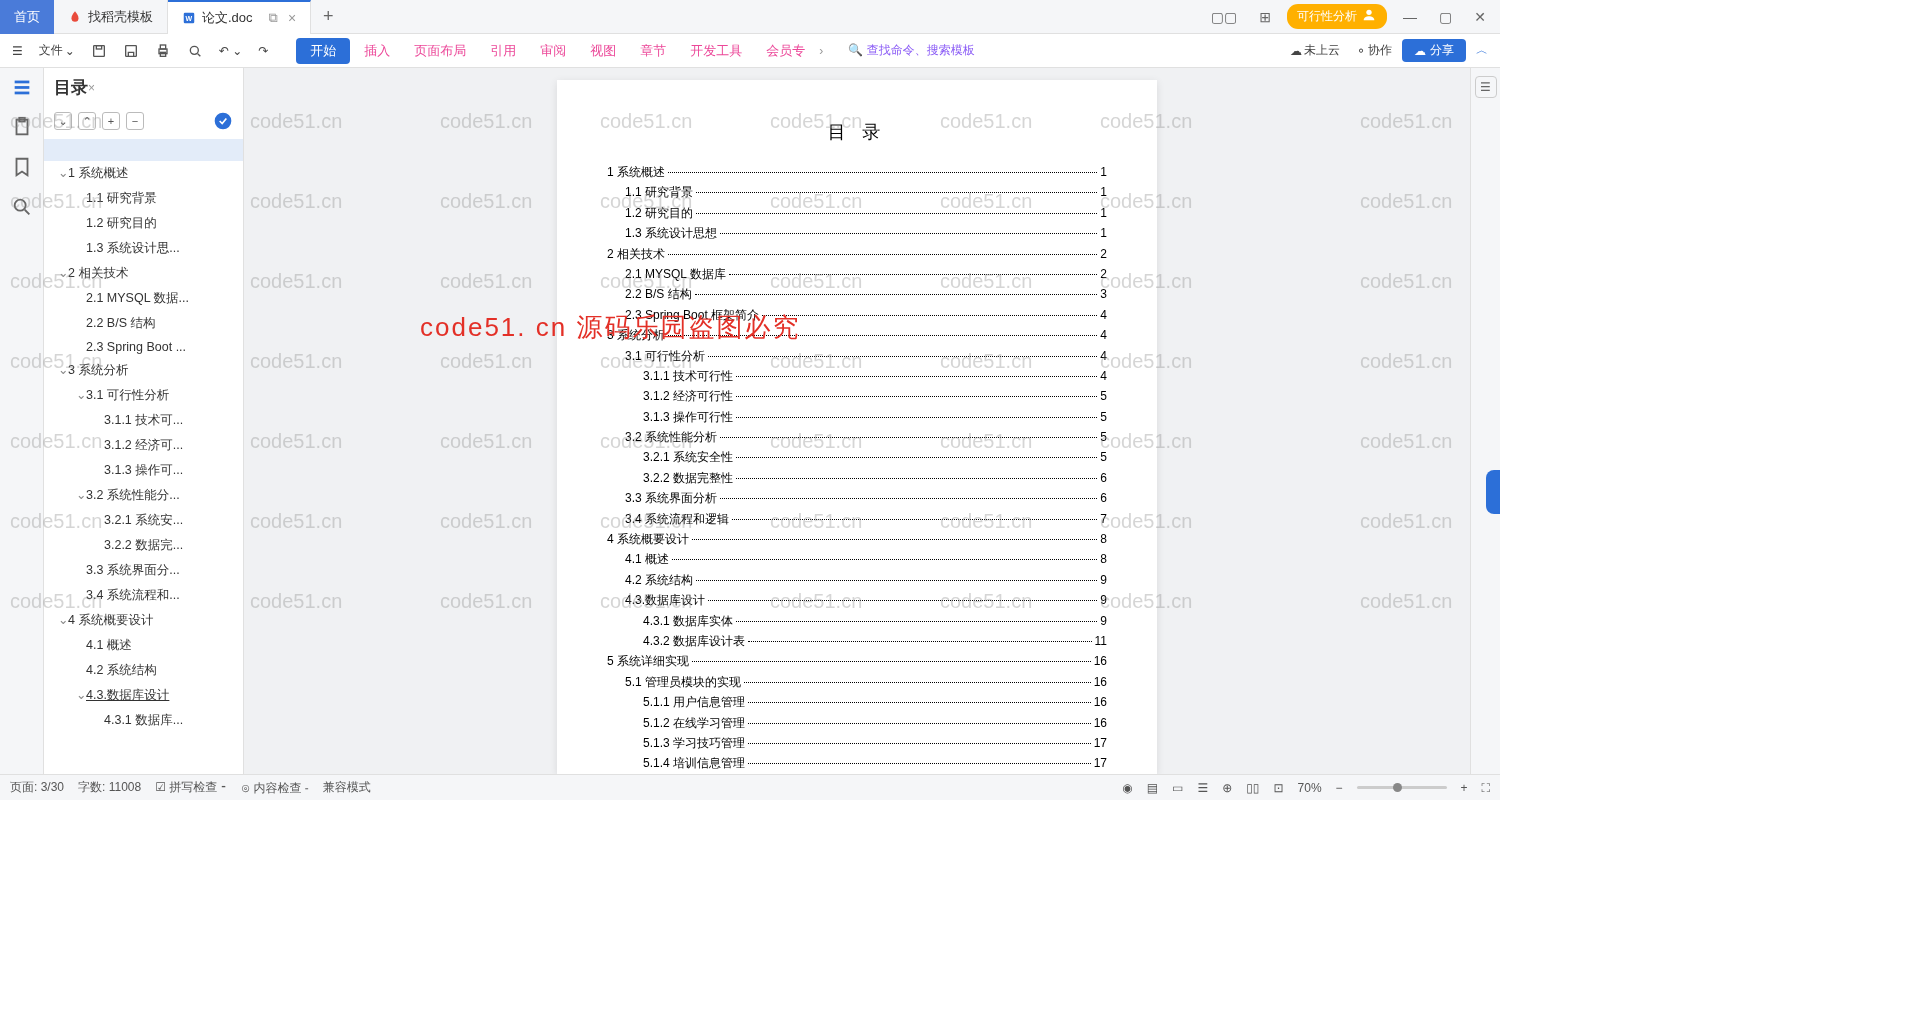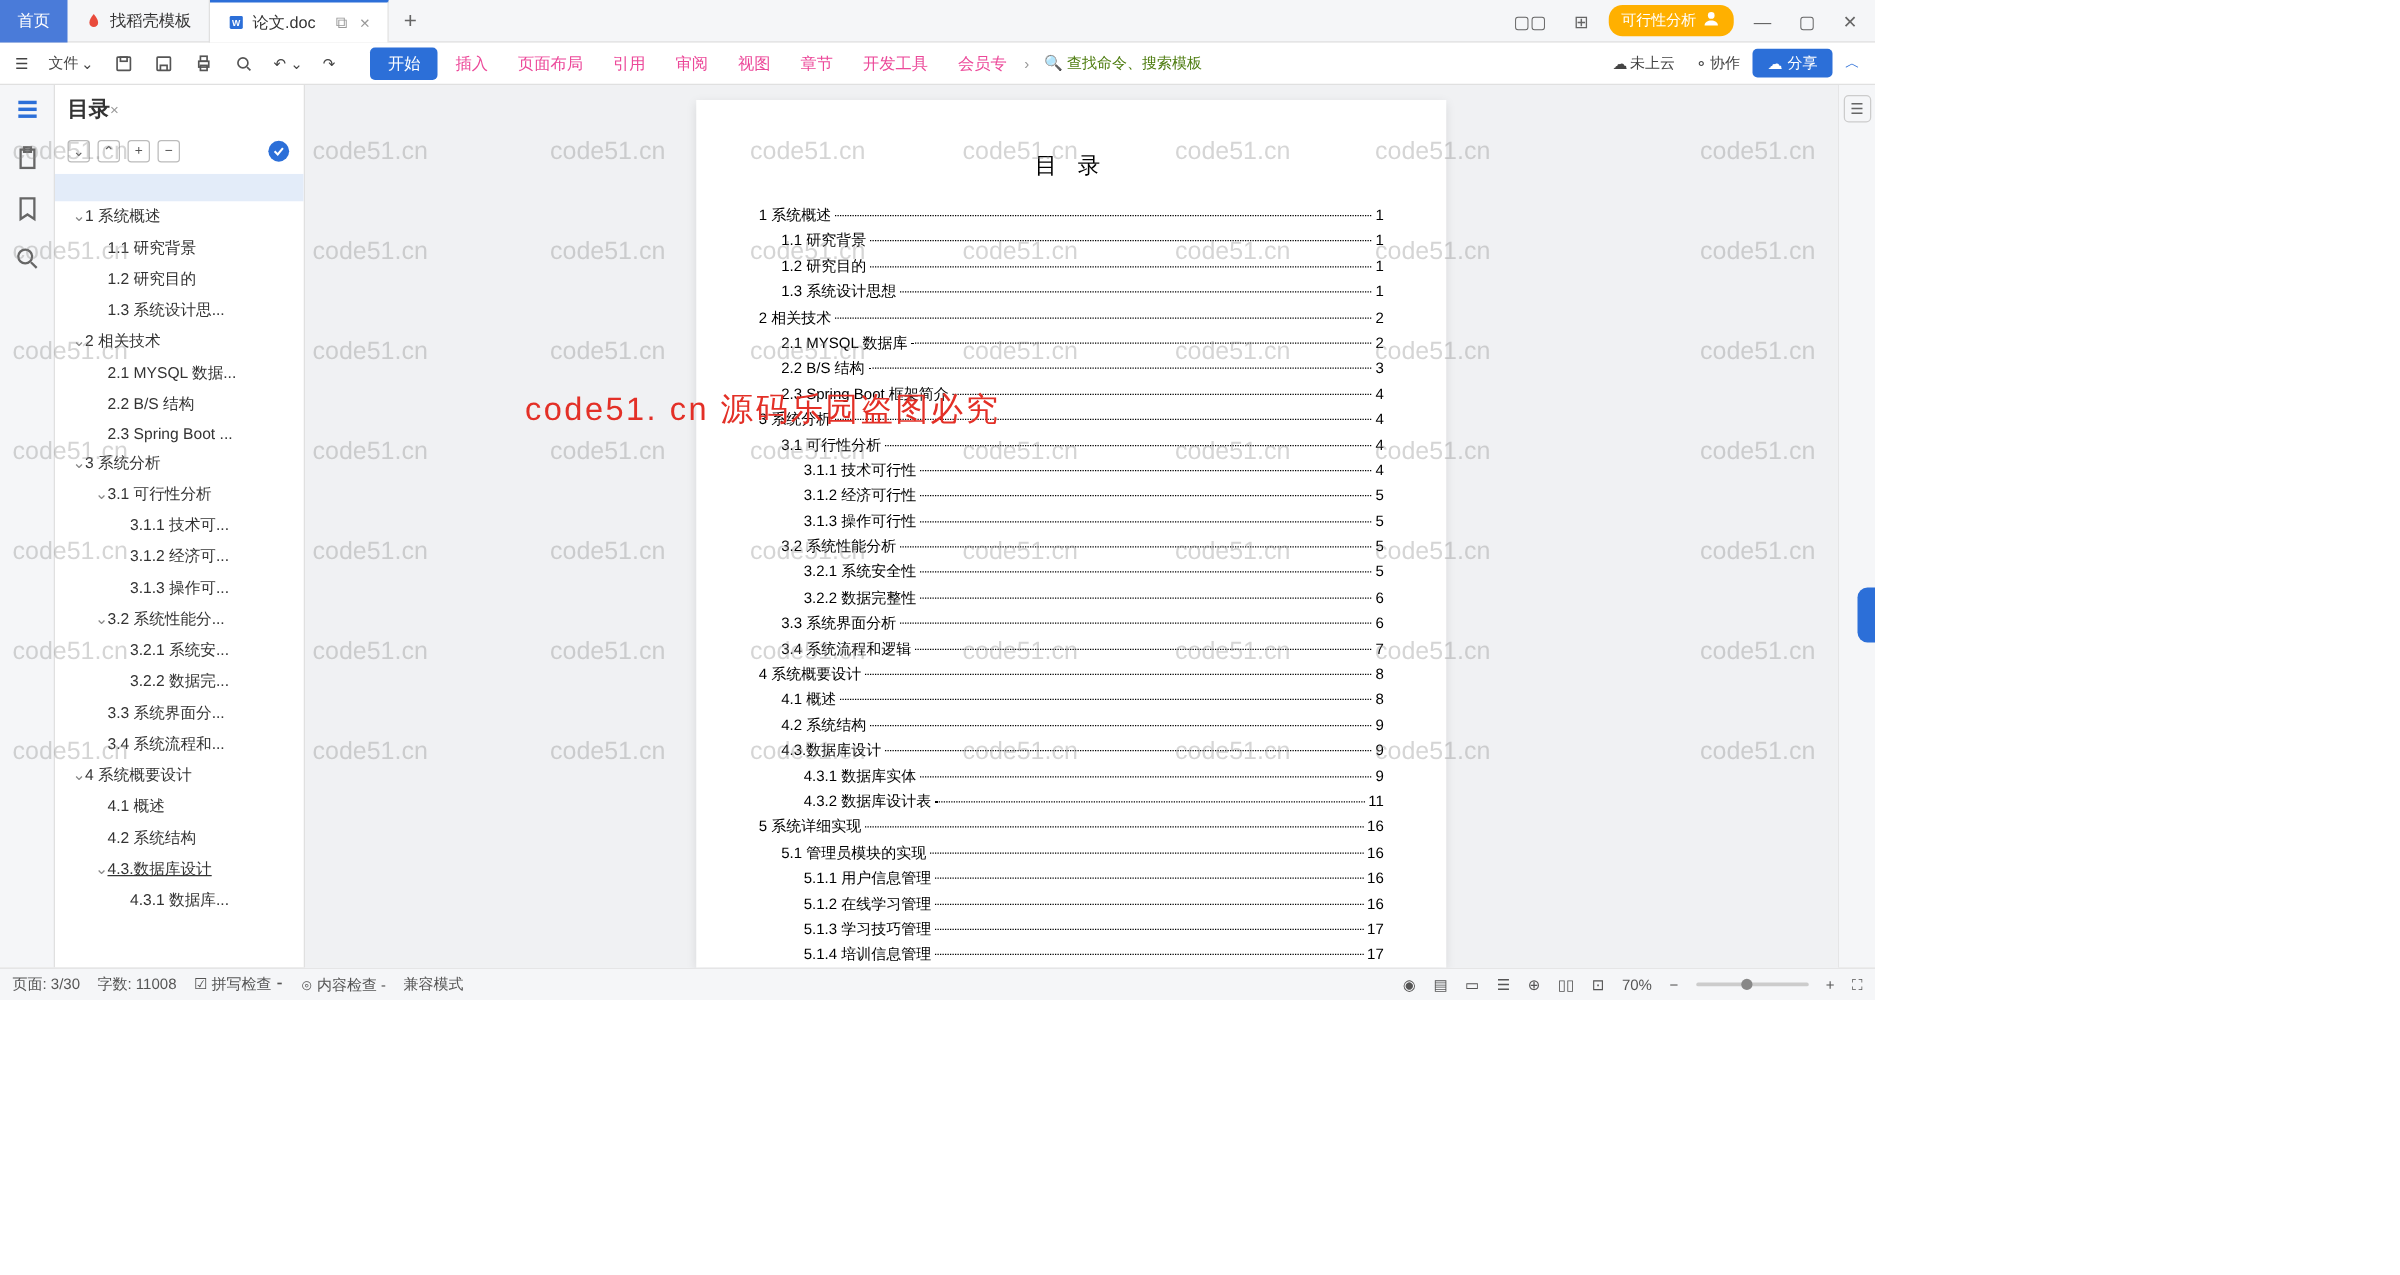--- a/index.html
+++ b/index.html
@@ -13,21 +13,21 @@
 .tab-plus { padding:0 12px; font-size:18px; color:#666; cursor:pointer; }
 .tabbar-right { margin-left:auto; display:flex; align-items:center; gap:10px; padding-right:8px; }
 .login-btn { background:#ffb000; color:#fff; padding:3px 10px; border-radius:11px; display:flex; align-items:center; gap:4px; font-size:12px; }
 .winctrl { font-size:14px; color:#666; padding:0 6px; cursor:pointer; }
 .ribbon-row { height:34px; display:flex; align-items:center; border-bottom:1px solid #e0e0e0; padding:0 6px; gap:4px; }
 .rbtn { padding:4px 6px; color:#444; cursor:pointer; display:flex; align-items:center; gap:2px; }
 .rbtn svg { width:16px; height:16px; }
 .rtab { padding:4px 10px; color:#ec4899; font-size:13px; cursor:pointer; }
 .rtab.active { background:#2c6fd8; color:#fff; border-radius:4px; padding:4px 14px; }
 .ribbon-spacer { flex:1; }
-.searchbox { color:#4d7c0f; padding:0 8px; }
+.searchbox { color:#8b5cf6; padding:0 8px;margin-left:13px; }
 .share-btn { background:#2c6fd8; color:#fff; padding:3px 12px; border-radius:4px; display:flex; align-items:center; gap:4px; }
 .workarea { display:flex; height:calc(100% - 34px - 34px - 26px); }
 .leftrail { width:44px; background:#f5f6f8; border-right:1px solid #e0e0e0; display:flex; flex-direction:column; align-items:center; padding-top:8px; gap:18px; }
 .leftrail .ritem { width:22px; height:22px; color:#666; cursor:pointer; }
 .outline-panel { width:200px; border-right:1px solid #e0e0e0; display:flex; flex-direction:column; }
 .outline-head { padding:8px 10px; display:flex; align-items:center; justify-content:flex-start; }
 .outline-head h3 { font-size:17px; font-weight:600; }
 .outline-tools { padding:4px 10px 8px; display:flex; gap:6px; align-items:center; }
 .otool { width:18px; height:18px; border:1px solid #bbb; border-radius:3px; display:flex; align-items:center; justify-content:center; color:#555; font-size:11px; cursor:pointer; }
 .otool.blue { border:none; width:20px; height:20px; }

